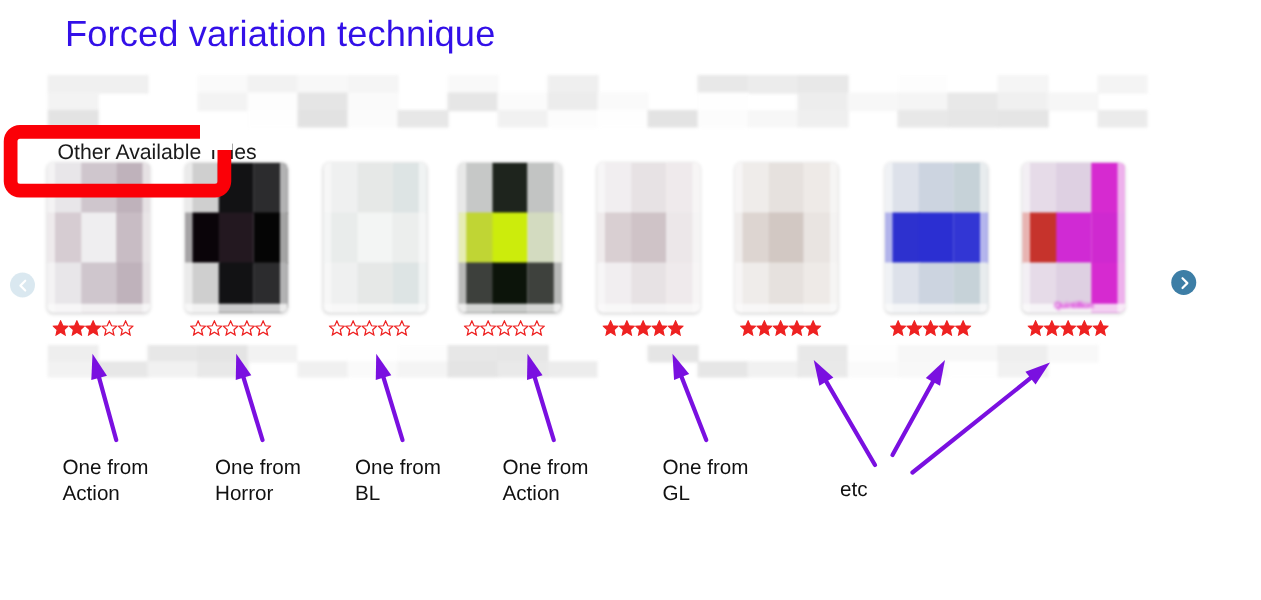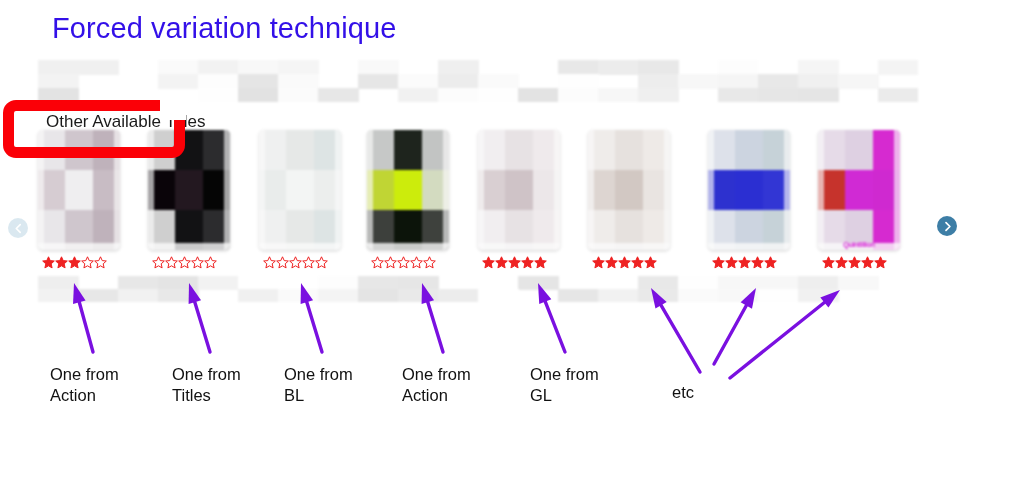--- a/index.html
+++ b/index.html
@@ -449,20 +449,20 @@
         <polygon points="756,288 752.0153477465528,308.6487904347712 740.6372077858423,302.3608709827996" fill="#7a10e0"></polygon>
       </g>
       <g>
         <line x1="730" y1="378" x2="829.0678366677976" y2="298.745730665762" stroke="#7a10e0" stroke-width="3.4" stroke-linecap="round"></line>
         <polygon points="840,290 828.4431416202432,307.5695482124682 820.3221060020356,297.4182536897088" fill="#7a10e0"></polygon>
       </g>
     </svg>
 
   <div id="callouts">
       <div class="callout" style="left: 50px; top: 364px;"><div>One from</div><div>Action</div></div>
-      <div class="callout" style="left: 172px; top: 364px;"><div>One from</div><div>Titles</div></div>
+      <div class="callout" style="left: 172px; top: 364px;"><div>One from</div><div>Horror</div></div>
       <div class="callout" style="left: 284px; top: 364px;"><div>One from</div><div>BL</div></div>
       <div class="callout" style="left: 402px; top: 364px;"><div>One from</div><div>Action</div></div>
       <div class="callout" style="left: 530px; top: 364px;"><div>One from</div><div>GL</div></div>
       <div class="callout" style="left: 672px; top: 382px;"><div>etc</div></div>
     </div>
 
 </div>
 
 </body></html>

